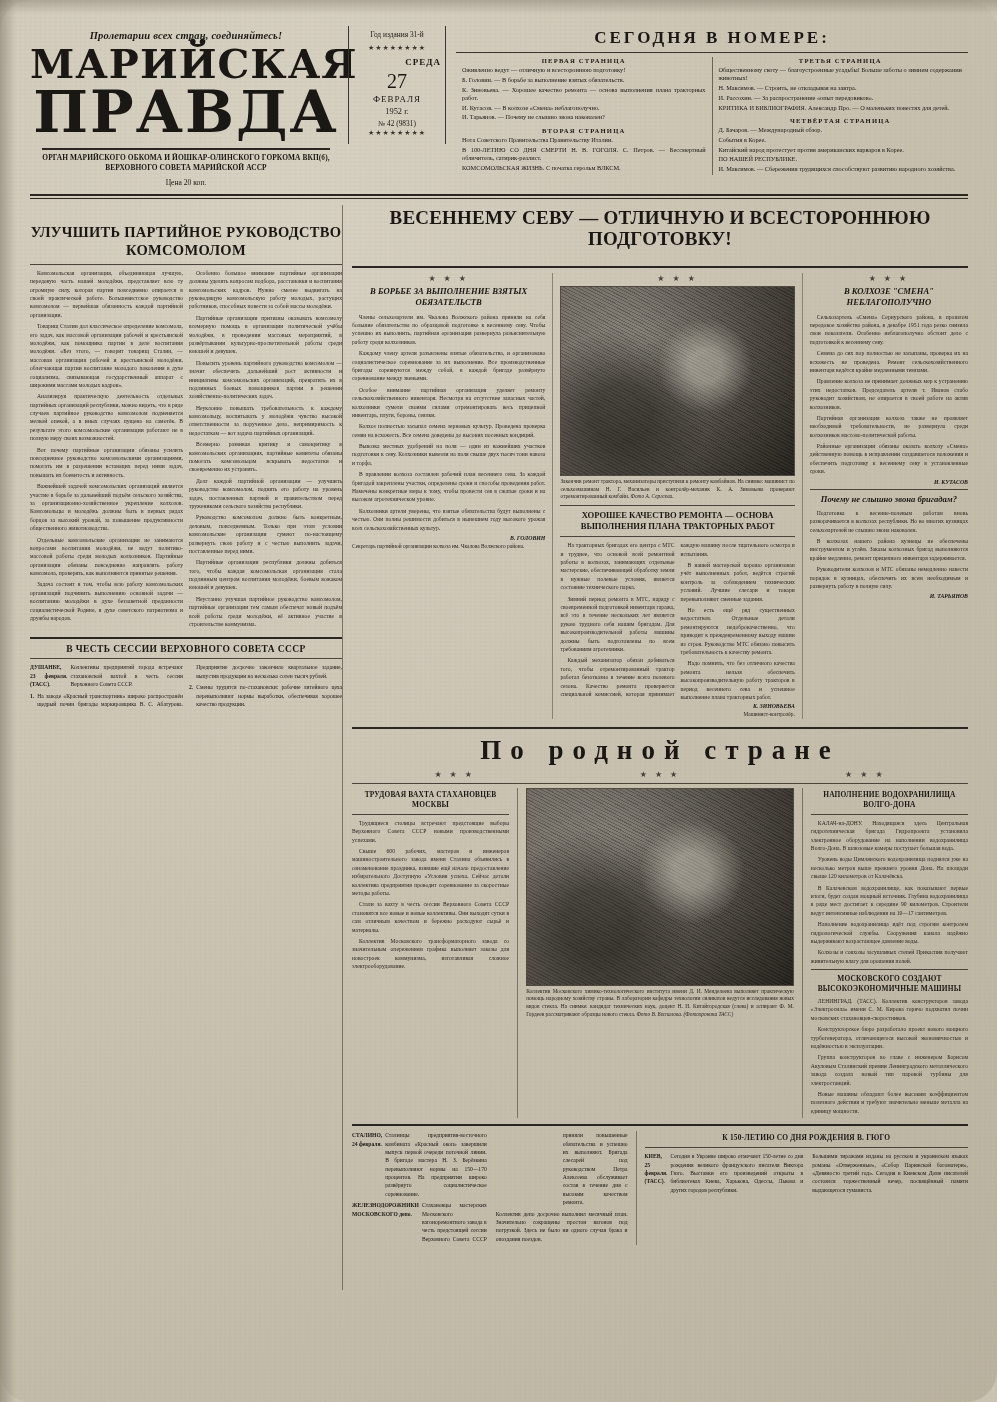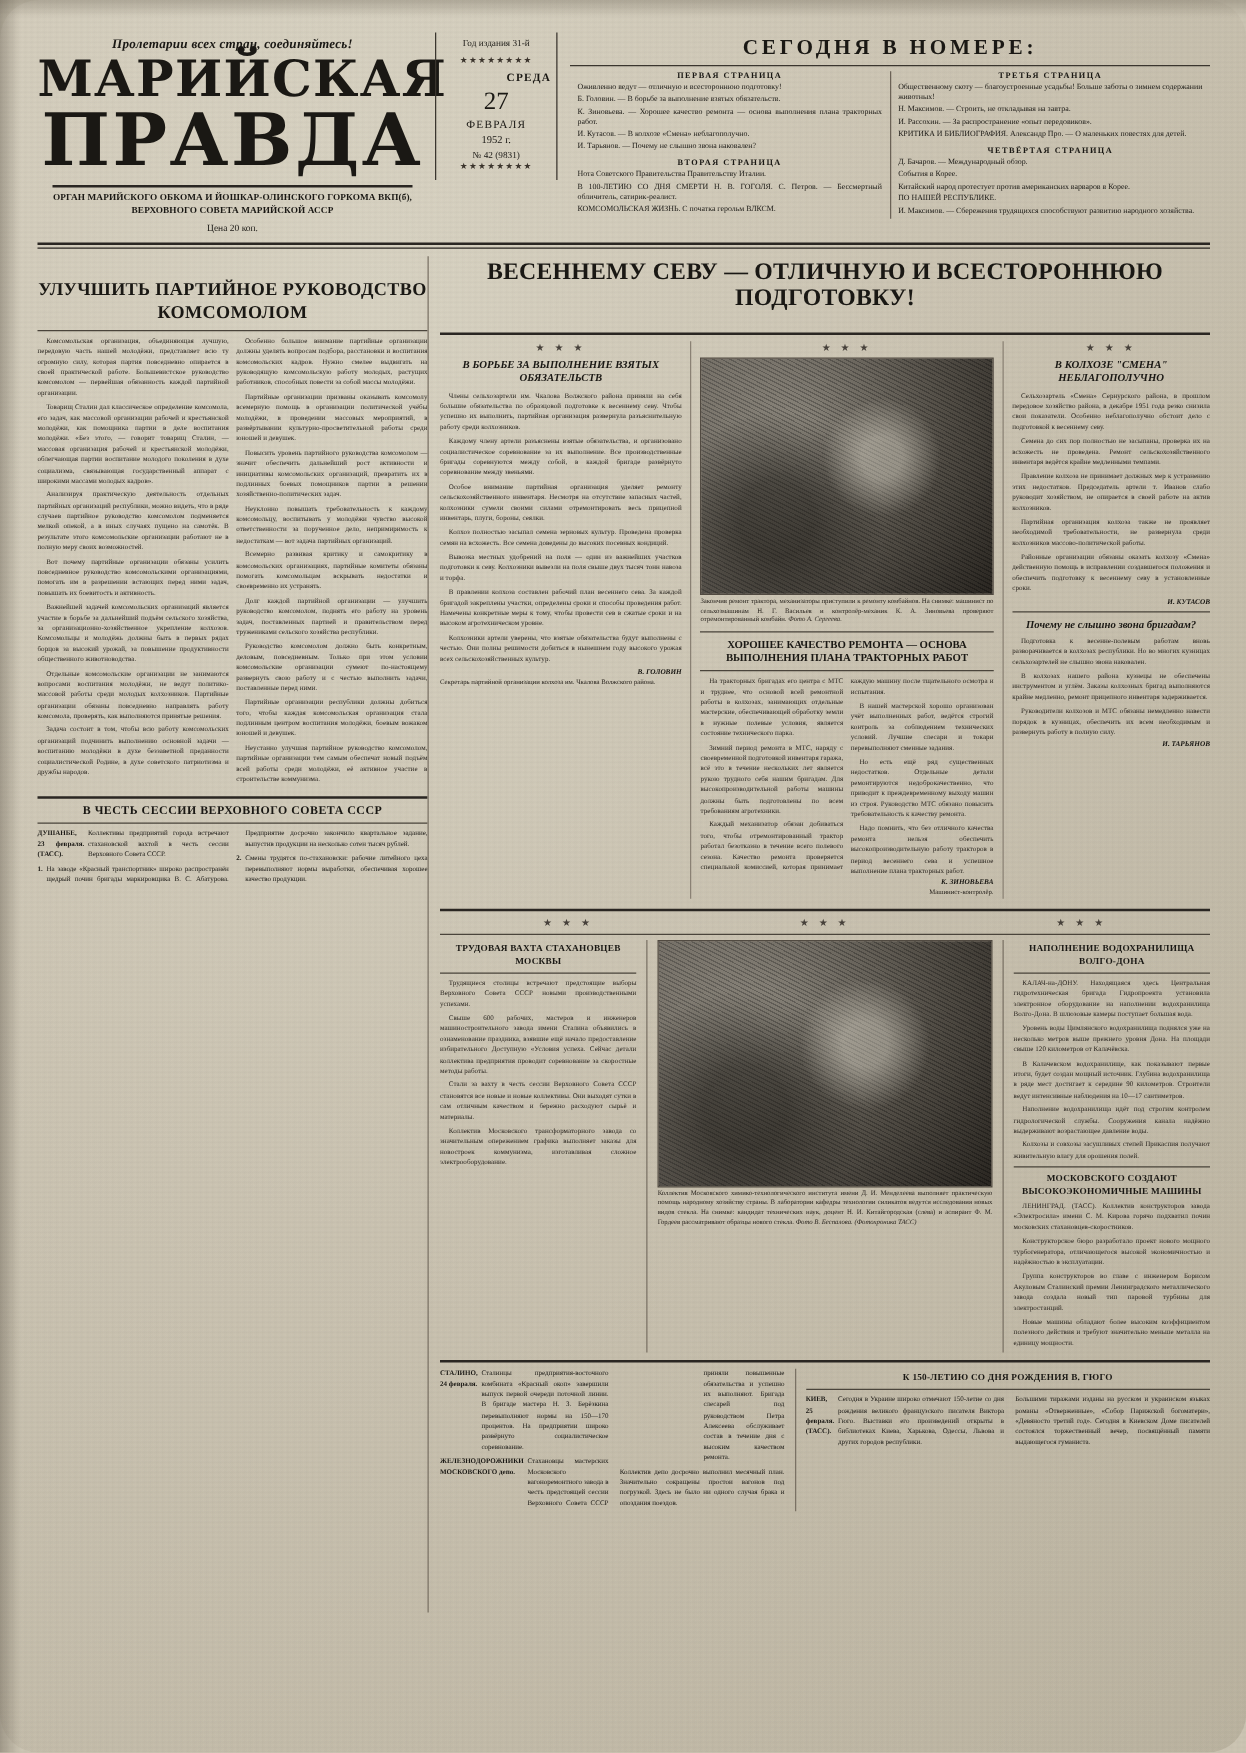--- a/index.html
+++ b/index.html
@@ -346,20 +346,21 @@
             <div class="txt">
               <p>Подготовка к весенне-полевым работам вновь разворачивается в колхозах республики. Но во многих кузницах сельхозартелей не слышно звона наковален.</p>
               <p>В колхозах нашего района кузнецы не обеспечены инструментом и углём. Заказы колхозных бригад выполняются крайне медленно, ремонт прицепного инвентаря задерживается.</p>
               <p>Руководители колхозов и МТС обязаны немедленно навести порядок в кузницах, обеспечить их всем необходимым и развернуть работу в полную силу.</p>
             </div>
             <div class="sig">И. ТАРЬЯНОВ</div>
           </div>
         </div>
 
         <div class="rule-thick" style="margin-top:8px"></div>
+        <div class="country-title">По родной стране</div>
         <div class="three-stars-row">
           <span>★ ★ ★</span>
           <span>★ ★ ★</span>
           <span>★ ★ ★</span>
         </div>
         <div class="rule-thin"></div>
 
         <div class="bottom-grid">
           <div class="bg-col" style="width:27%;">
             <div class="smallhead">ТРУДОВАЯ ВАХТА СТАХАНОВЦЕВ МОСКВЫ</div>

